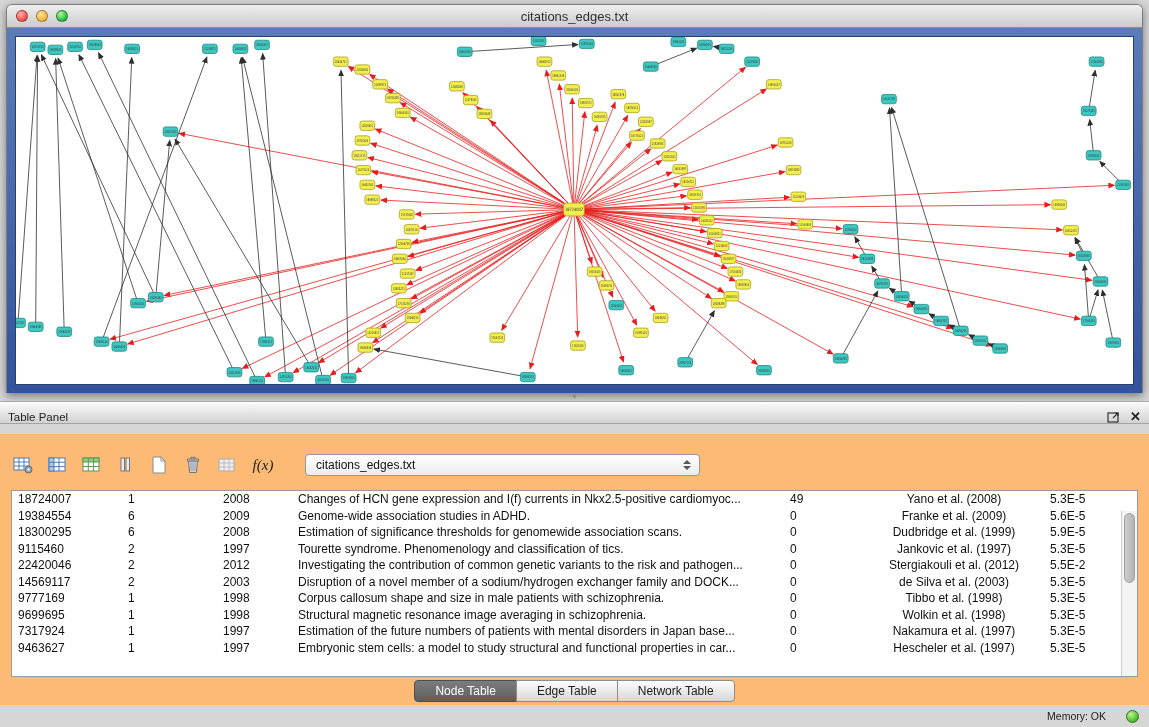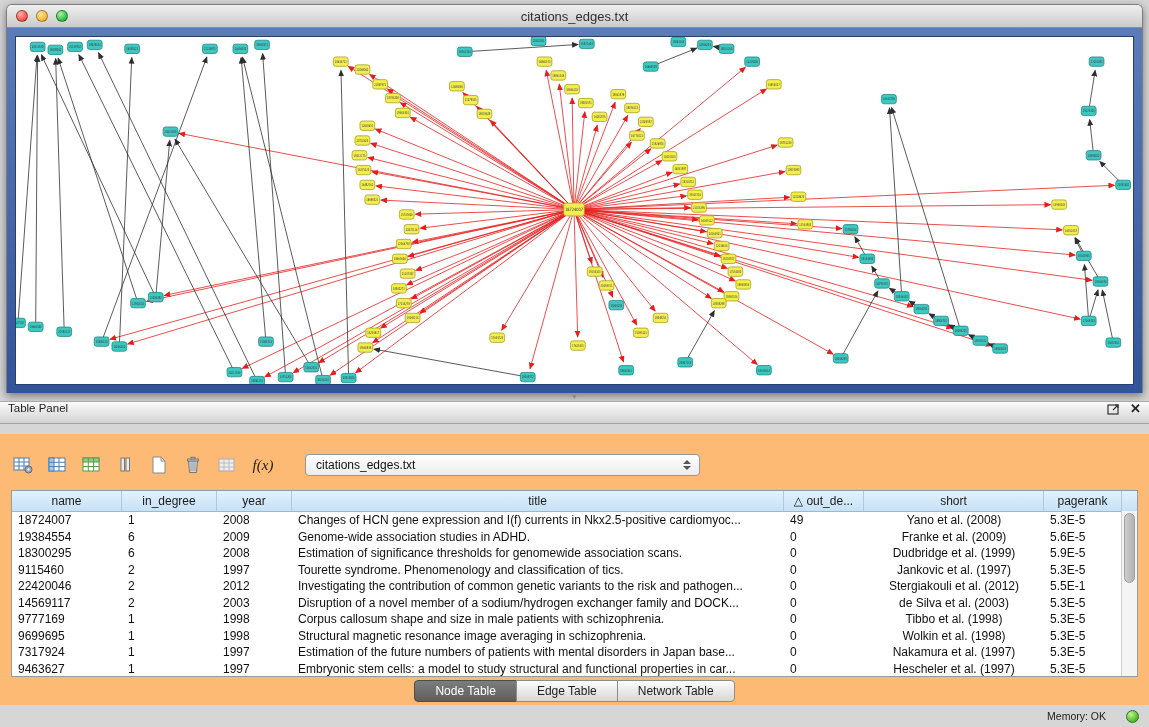--- a/index.html
+++ b/index.html
@@ -19,21 +19,21 @@
   .light.zoom{background:radial-gradient(circle at 35% 30%,#b9f0a2,#34c749 60%,#1f9a2e);}
   .frame{flex:1;background:linear-gradient(180deg,#5b7cb8,#33539a);padding:8px;box-sizing:border-box;}
   .canvas{width:100%;height:100%;background:#ffffff;border:1px solid #25406f;box-sizing:border-box;}
   .canvas svg{display:block;width:100%;height:100%;}
 
   
   .splitter{flex:none;height:8px;display:flex;align-items:center;justify-content:center;color:#8a8a8a;font-size:7px;line-height:8px;}
 
   
   .panel-header{flex:none;height:21px;background:linear-gradient(#fbfbfb,#d2d2d2);
-    border-top:1px solid #a9a9a9;border-bottom:1px solid #a3a3a3;display:flex;align-items:flex-start;padding:0 8px;}
+    border-top:1px solid #a9a9a9;border-bottom:1px solid #a3a3a3;display:flex;align-items:flex-end;padding:0 8px;}
   .panel-header .ph-title{font-size:11.5px;color:#222;flex:1;}
   .ph-icons{display:flex;align-items:center;gap:10px;}
   .float-icon svg{display:block;}
   .close-x{font-size:13px;font-weight:bold;color:#222;line-height:13px;cursor:default;}
 
   .panel-body{flex:1;background:#fdba74;display:flex;flex-direction:column;padding:8px 11px 0;box-sizing:border-box;min-height:0;margin-top:10px;}
   .toolbar{flex:none;height:34px;display:flex;align-items:center;gap:10px;margin:6px 0 8px;}
   .tool{width:24px;height:22px;display:flex;align-items:center;justify-content:center;}
   .fx{font-family:"Liberation Serif",serif;font-style:italic;font-size:15px;color:#222;padding:0 2px;}
   .dropdown{margin-left:18px;width:395px;height:22px;border:1px solid #979797;border-radius:4px;
@@ -757,29 +757,20 @@
       <div class="dropdown">
         <span class="dd-text">citations_edges.txt</span>
         <span class="dd-arrows">
             <i class="up"></i>
             <i class="down"></i>
           </span>
       </div>
     </div>
 
     <div class="data-table">
-      <div class="thead" id="thead">
-          <div class="th c0">name</div>
-          <div class="th c1">in_degree</div>
-          <div class="th c2">year</div>
-          <div class="th c3">title</div>
-          <div class="th c4">△ out_de...</div>
-          <div class="th c5">short</div>
-          <div class="th c6">pagerank</div>
-        </div>
       <div class="tbody" id="tbody">
           <div class="trow">
             <div class="td c0">18724007</div>
             <div class="td c1">1</div>
             <div class="td c2">2008</div>
             <div class="td c3">Changes of HCN gene expression and I(f) currents in Nkx2.5-positive cardiomyoc...</div>
             <div class="td c4">49</div>
             <div class="td c5">Yano et al. (2008)</div>
             <div class="td c6">5.3E-5</div>
           </div>
@@ -810,21 +801,21 @@
             <div class="td c5">Jankovic et al. (1997)</div>
             <div class="td c6">5.3E-5</div>
           </div>
           <div class="trow">
             <div class="td c0">22420046</div>
             <div class="td c1">2</div>
             <div class="td c2">2012</div>
             <div class="td c3">Investigating the contribution of common genetic variants to the risk and pathogen...</div>
             <div class="td c4">0</div>
             <div class="td c5">Stergiakouli et al. (2012)</div>
-            <div class="td c6">5.5E-1</div>
+            <div class="td c6">5.5E-2</div>
           </div>
           <div class="trow">
             <div class="td c0">14569117</div>
             <div class="td c1">2</div>
             <div class="td c2">2003</div>
             <div class="td c3">Disruption of a novel member of a sodium/hydrogen exchanger family and DOCK...</div>
             <div class="td c4">0</div>
             <div class="td c5">de Silva et al. (2003)</div>
             <div class="td c6">5.3E-5</div>
           </div>

